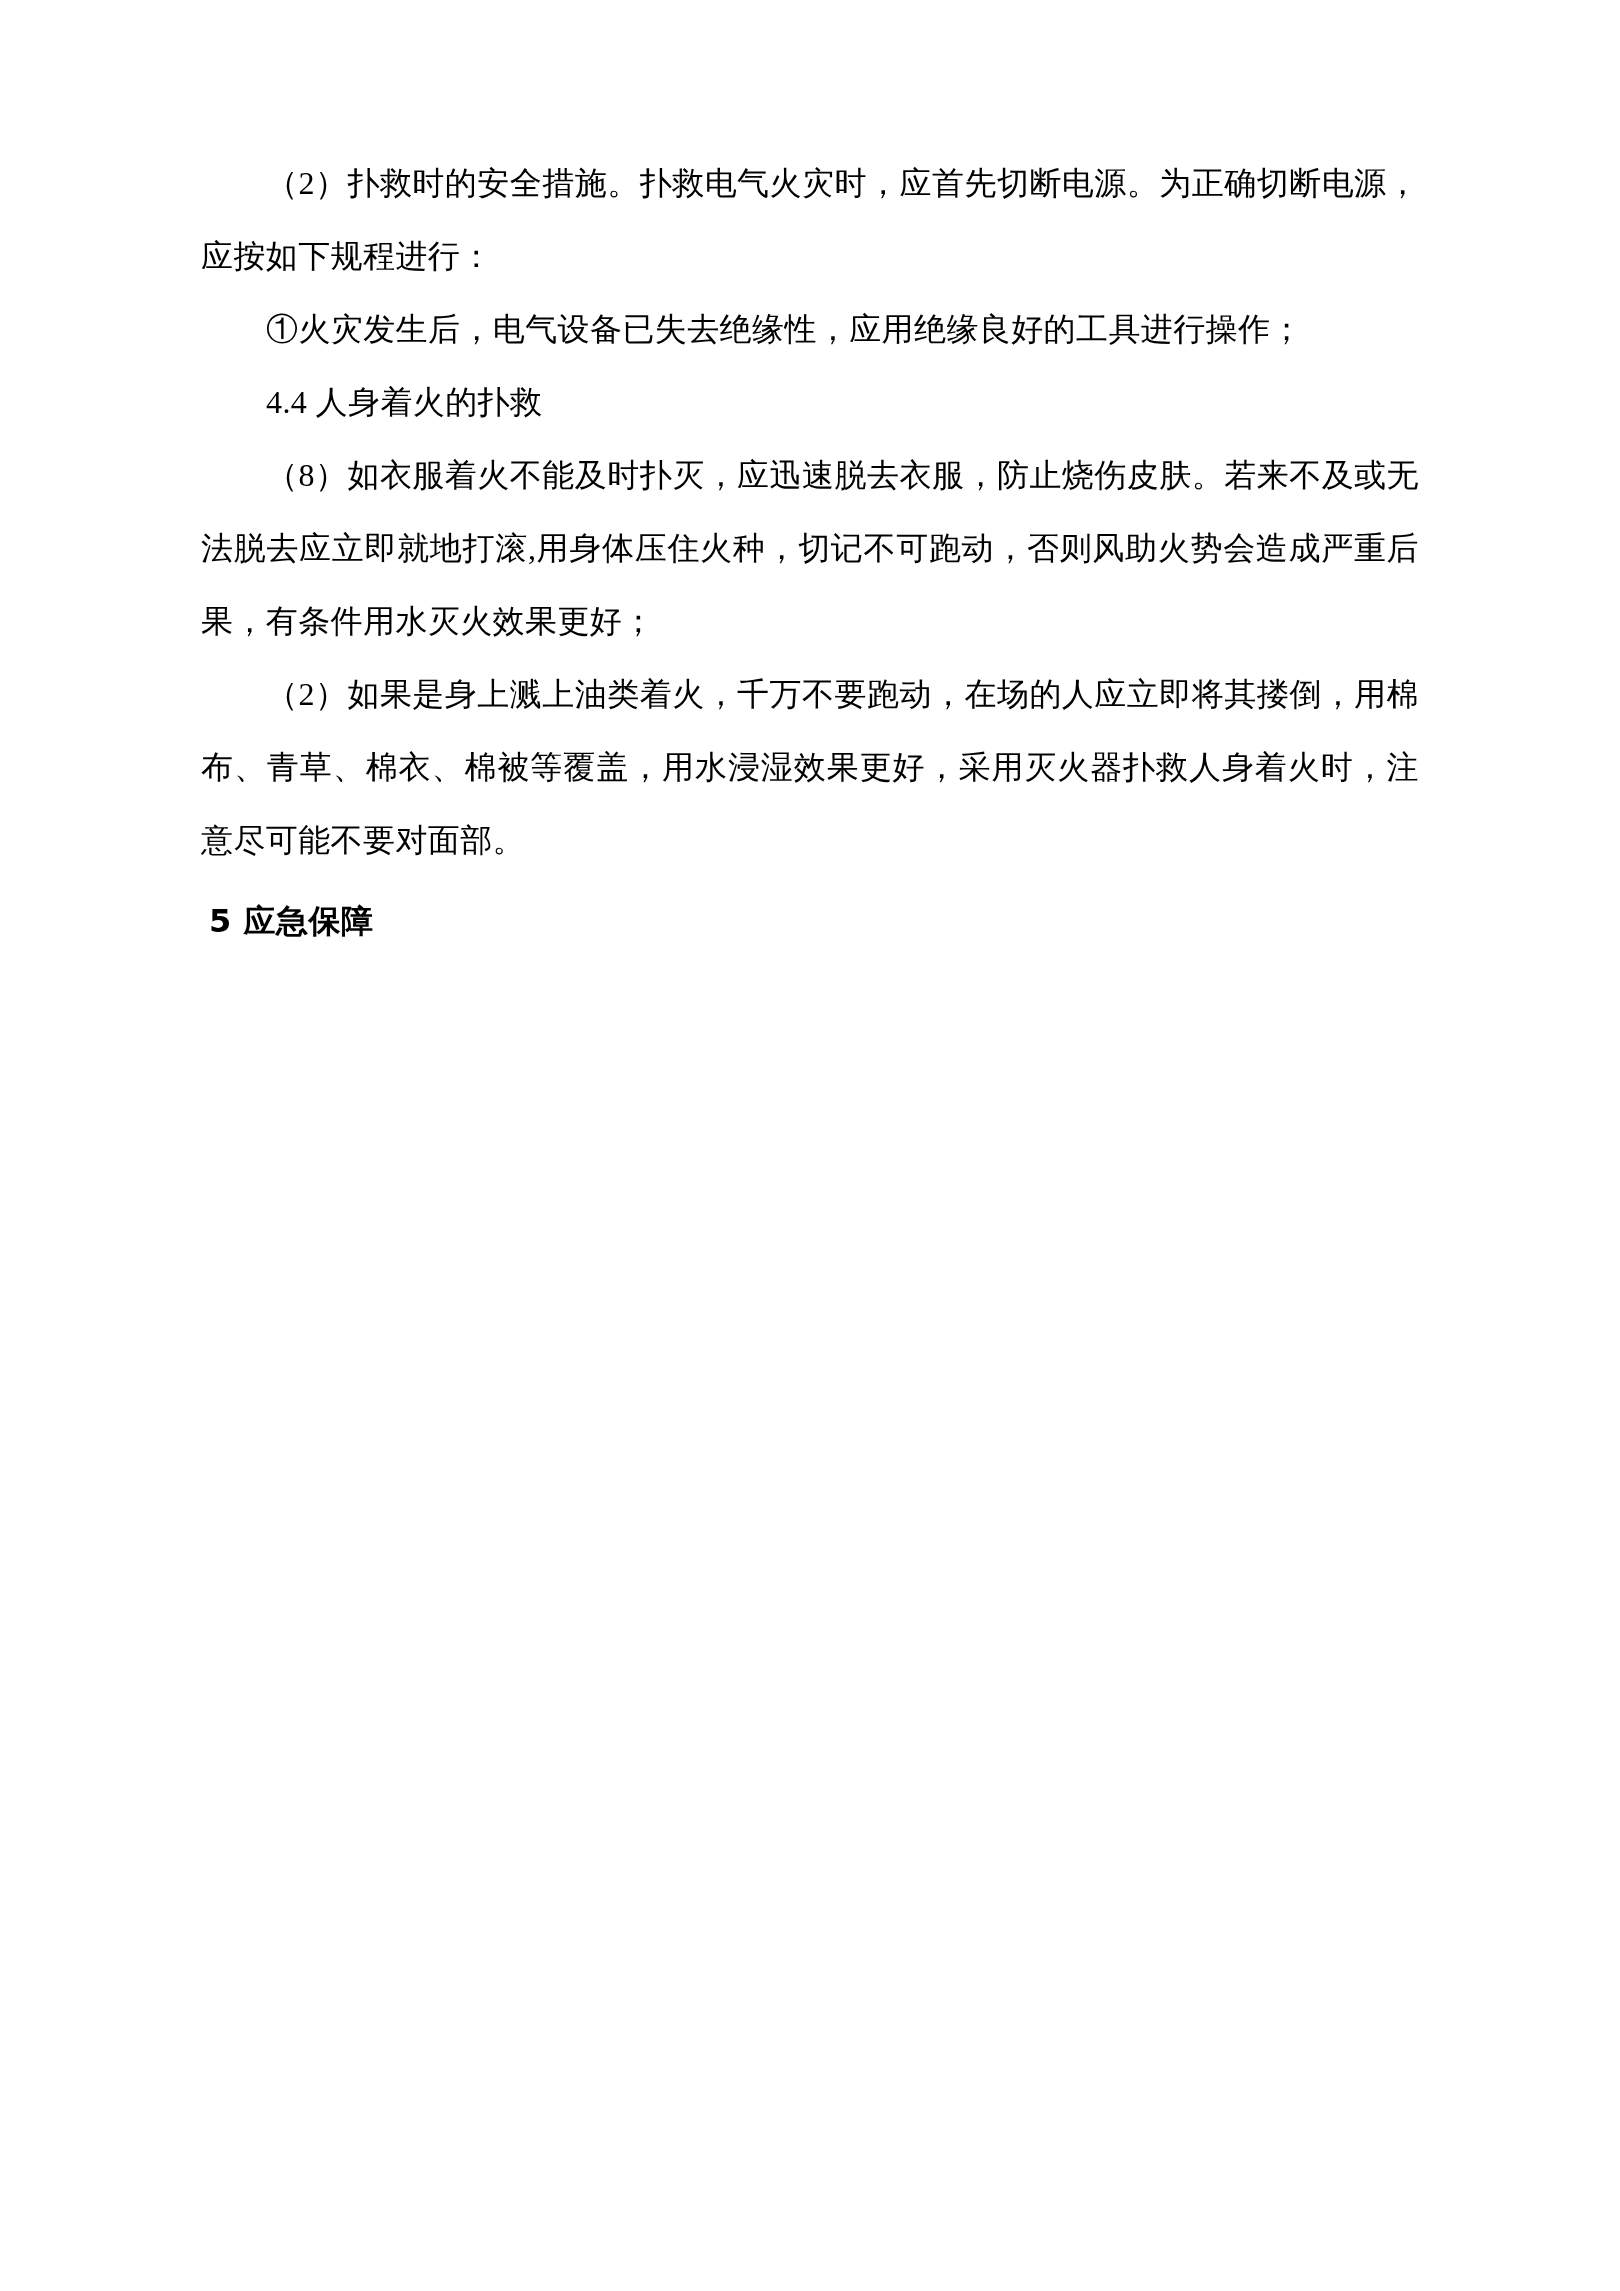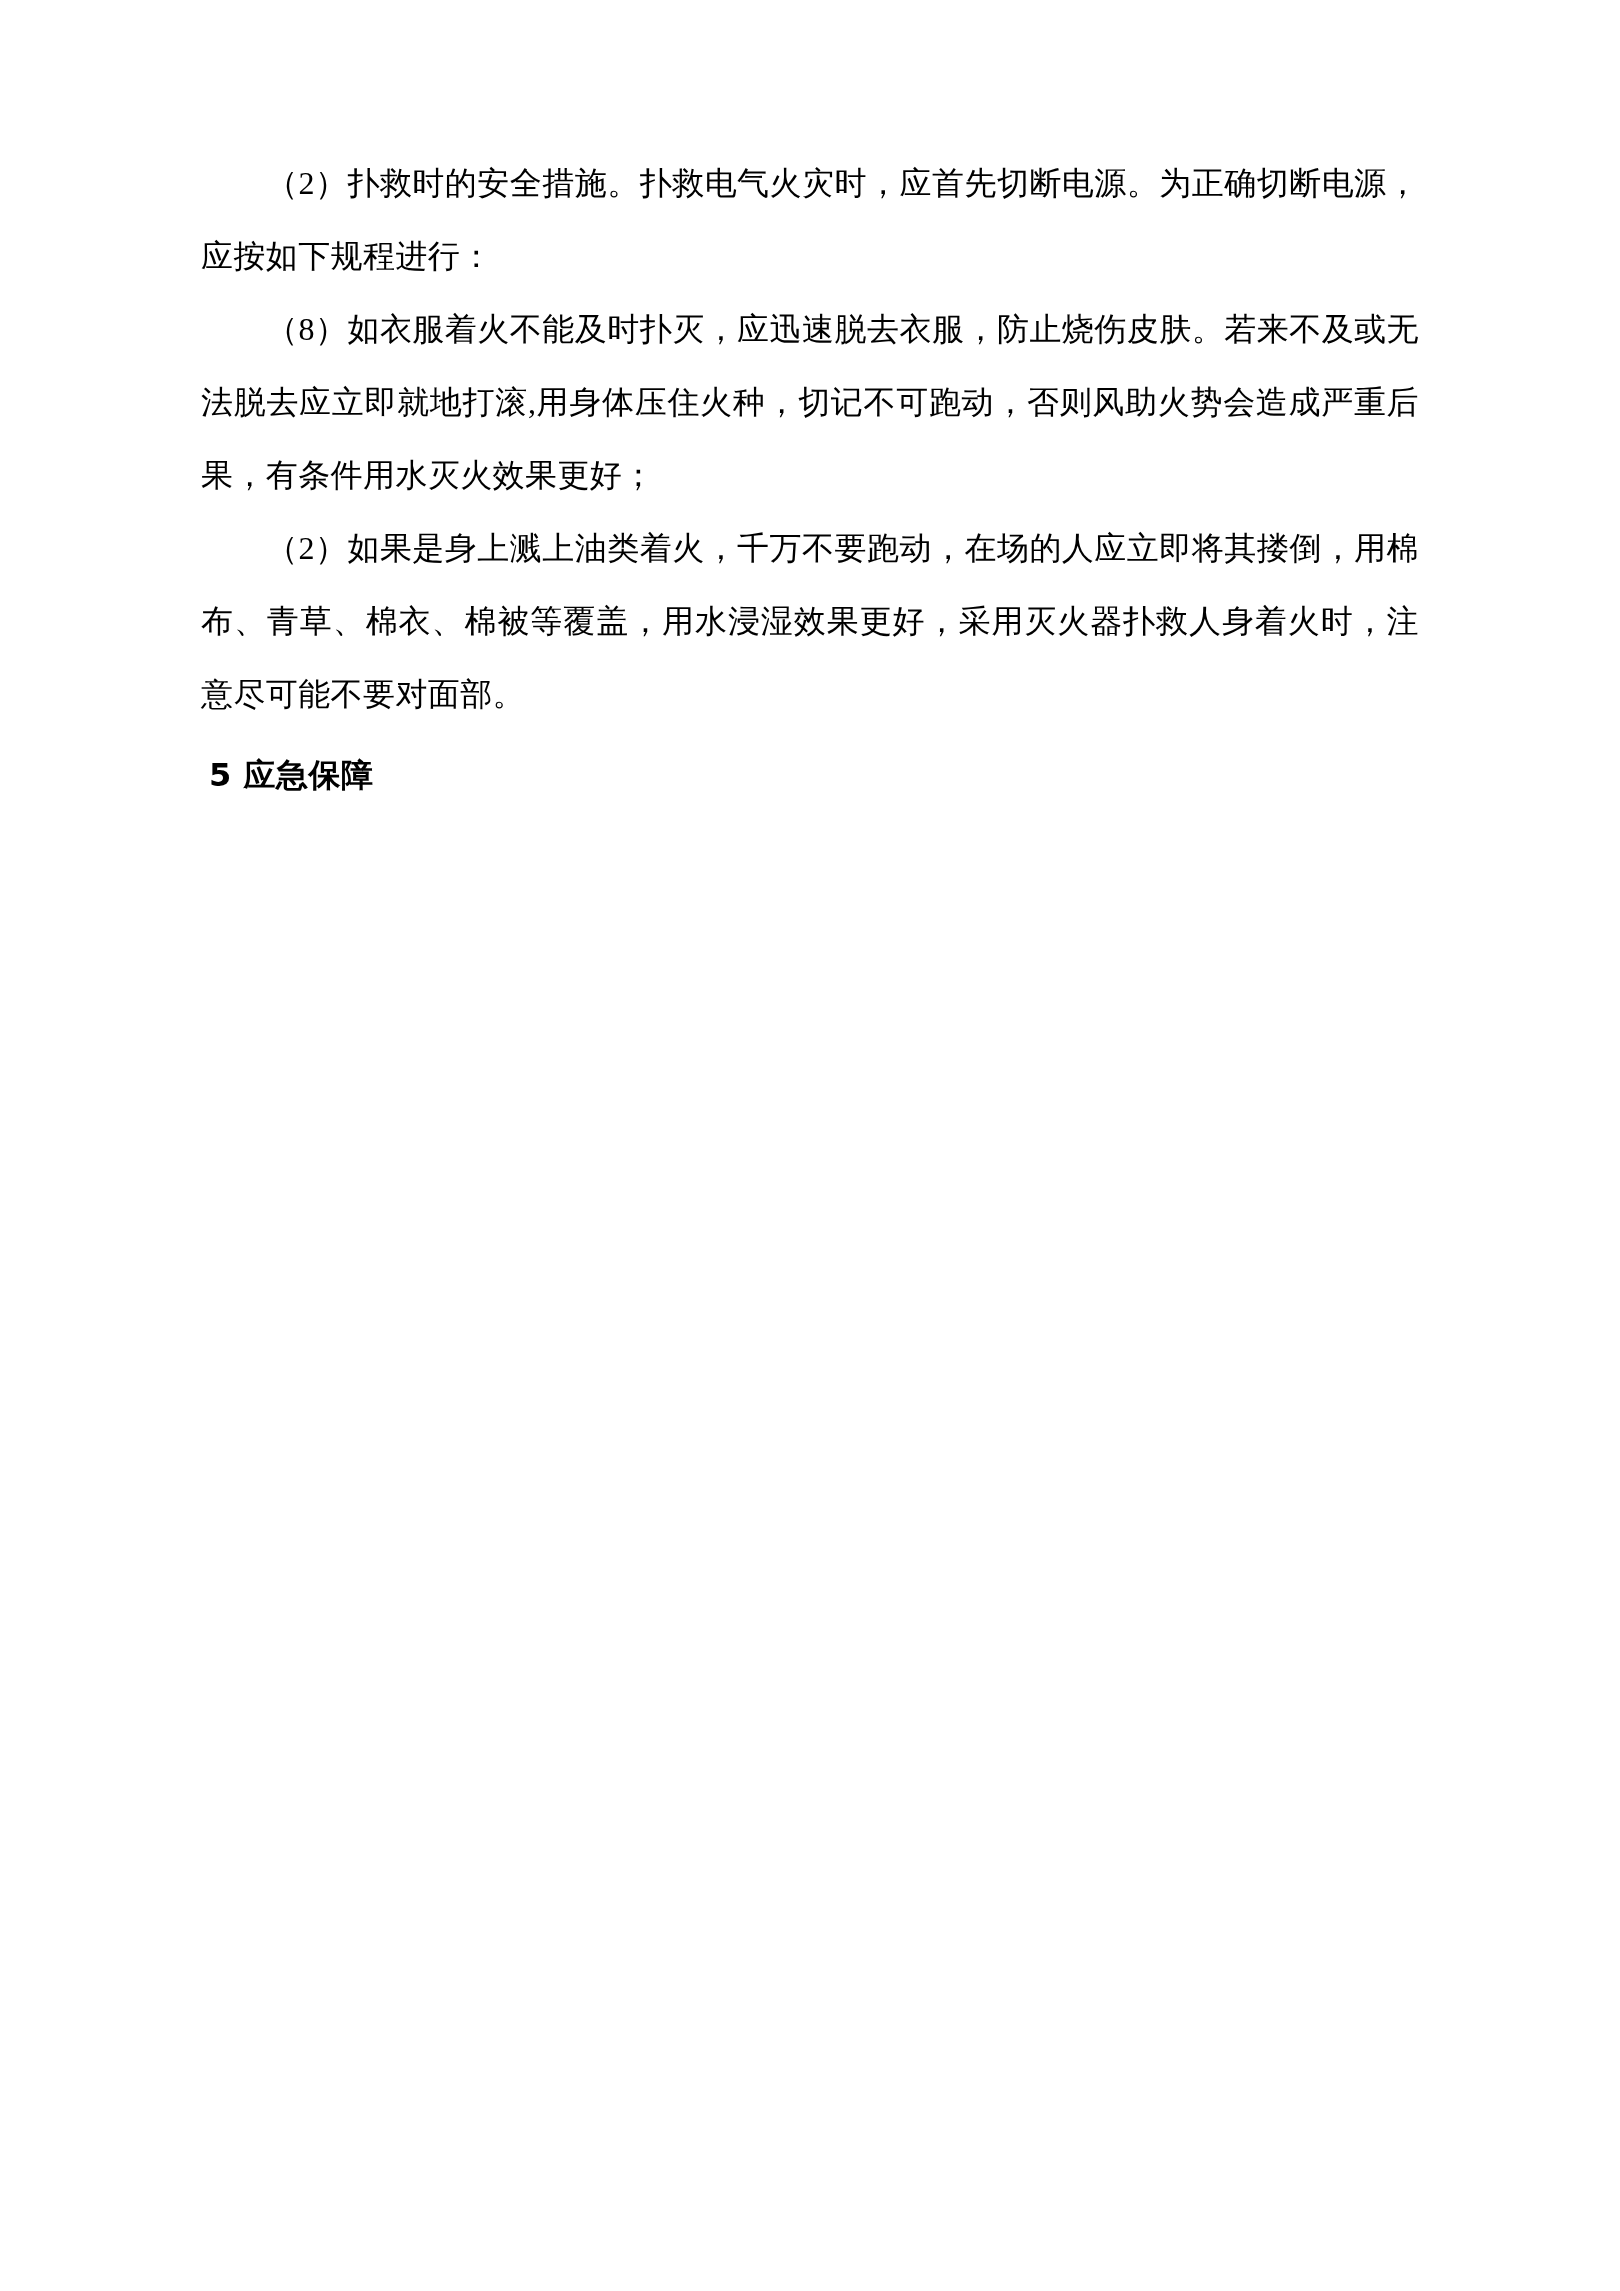--- a/index.html
+++ b/index.html
@@ -51,22 +51,24 @@
     font-family: "Liberation Serif", "DejaVu Serif", serif;
   }
 </style>
 </head>
 <body>
 
 <div class="page">
 
   <p class="body-text indent">（2）扑救时的安全措施。扑救电气火灾时，应首先切断电源。为正确切断电源，应按如下规程进行：</p>
 
+  <p class="body-text indent">①火灾发生后，电气设备已失去绝缘性，应用绝缘良好的工具进行操作；</p>
 
 
+  <p class="body-text indent">4.4 人身着火的扑救</p>
 
 
   <p class="body-text indent">（8）如衣服着火不能及时扑灭，应迅速脱去衣服，防止烧伤皮肤。若来不及或无法脱去应立即就地打滚,用身体压住火种，切记不可跑动，否则风助火势会造成严重后果，有条件用水灭火效果更好；</p>
 
   <p class="body-text indent">（2）如果是身上溅上油类着火，千万不要跑动，在场的人应立即将其搂倒，用棉布、青草、棉衣、棉被等覆盖，用水浸湿效果更好，采用灭火器扑救人身着火时，注意尽可能不要对面部。</p>
 
 
   <h2 class="heading">5 应急保障</h2>
 
 

